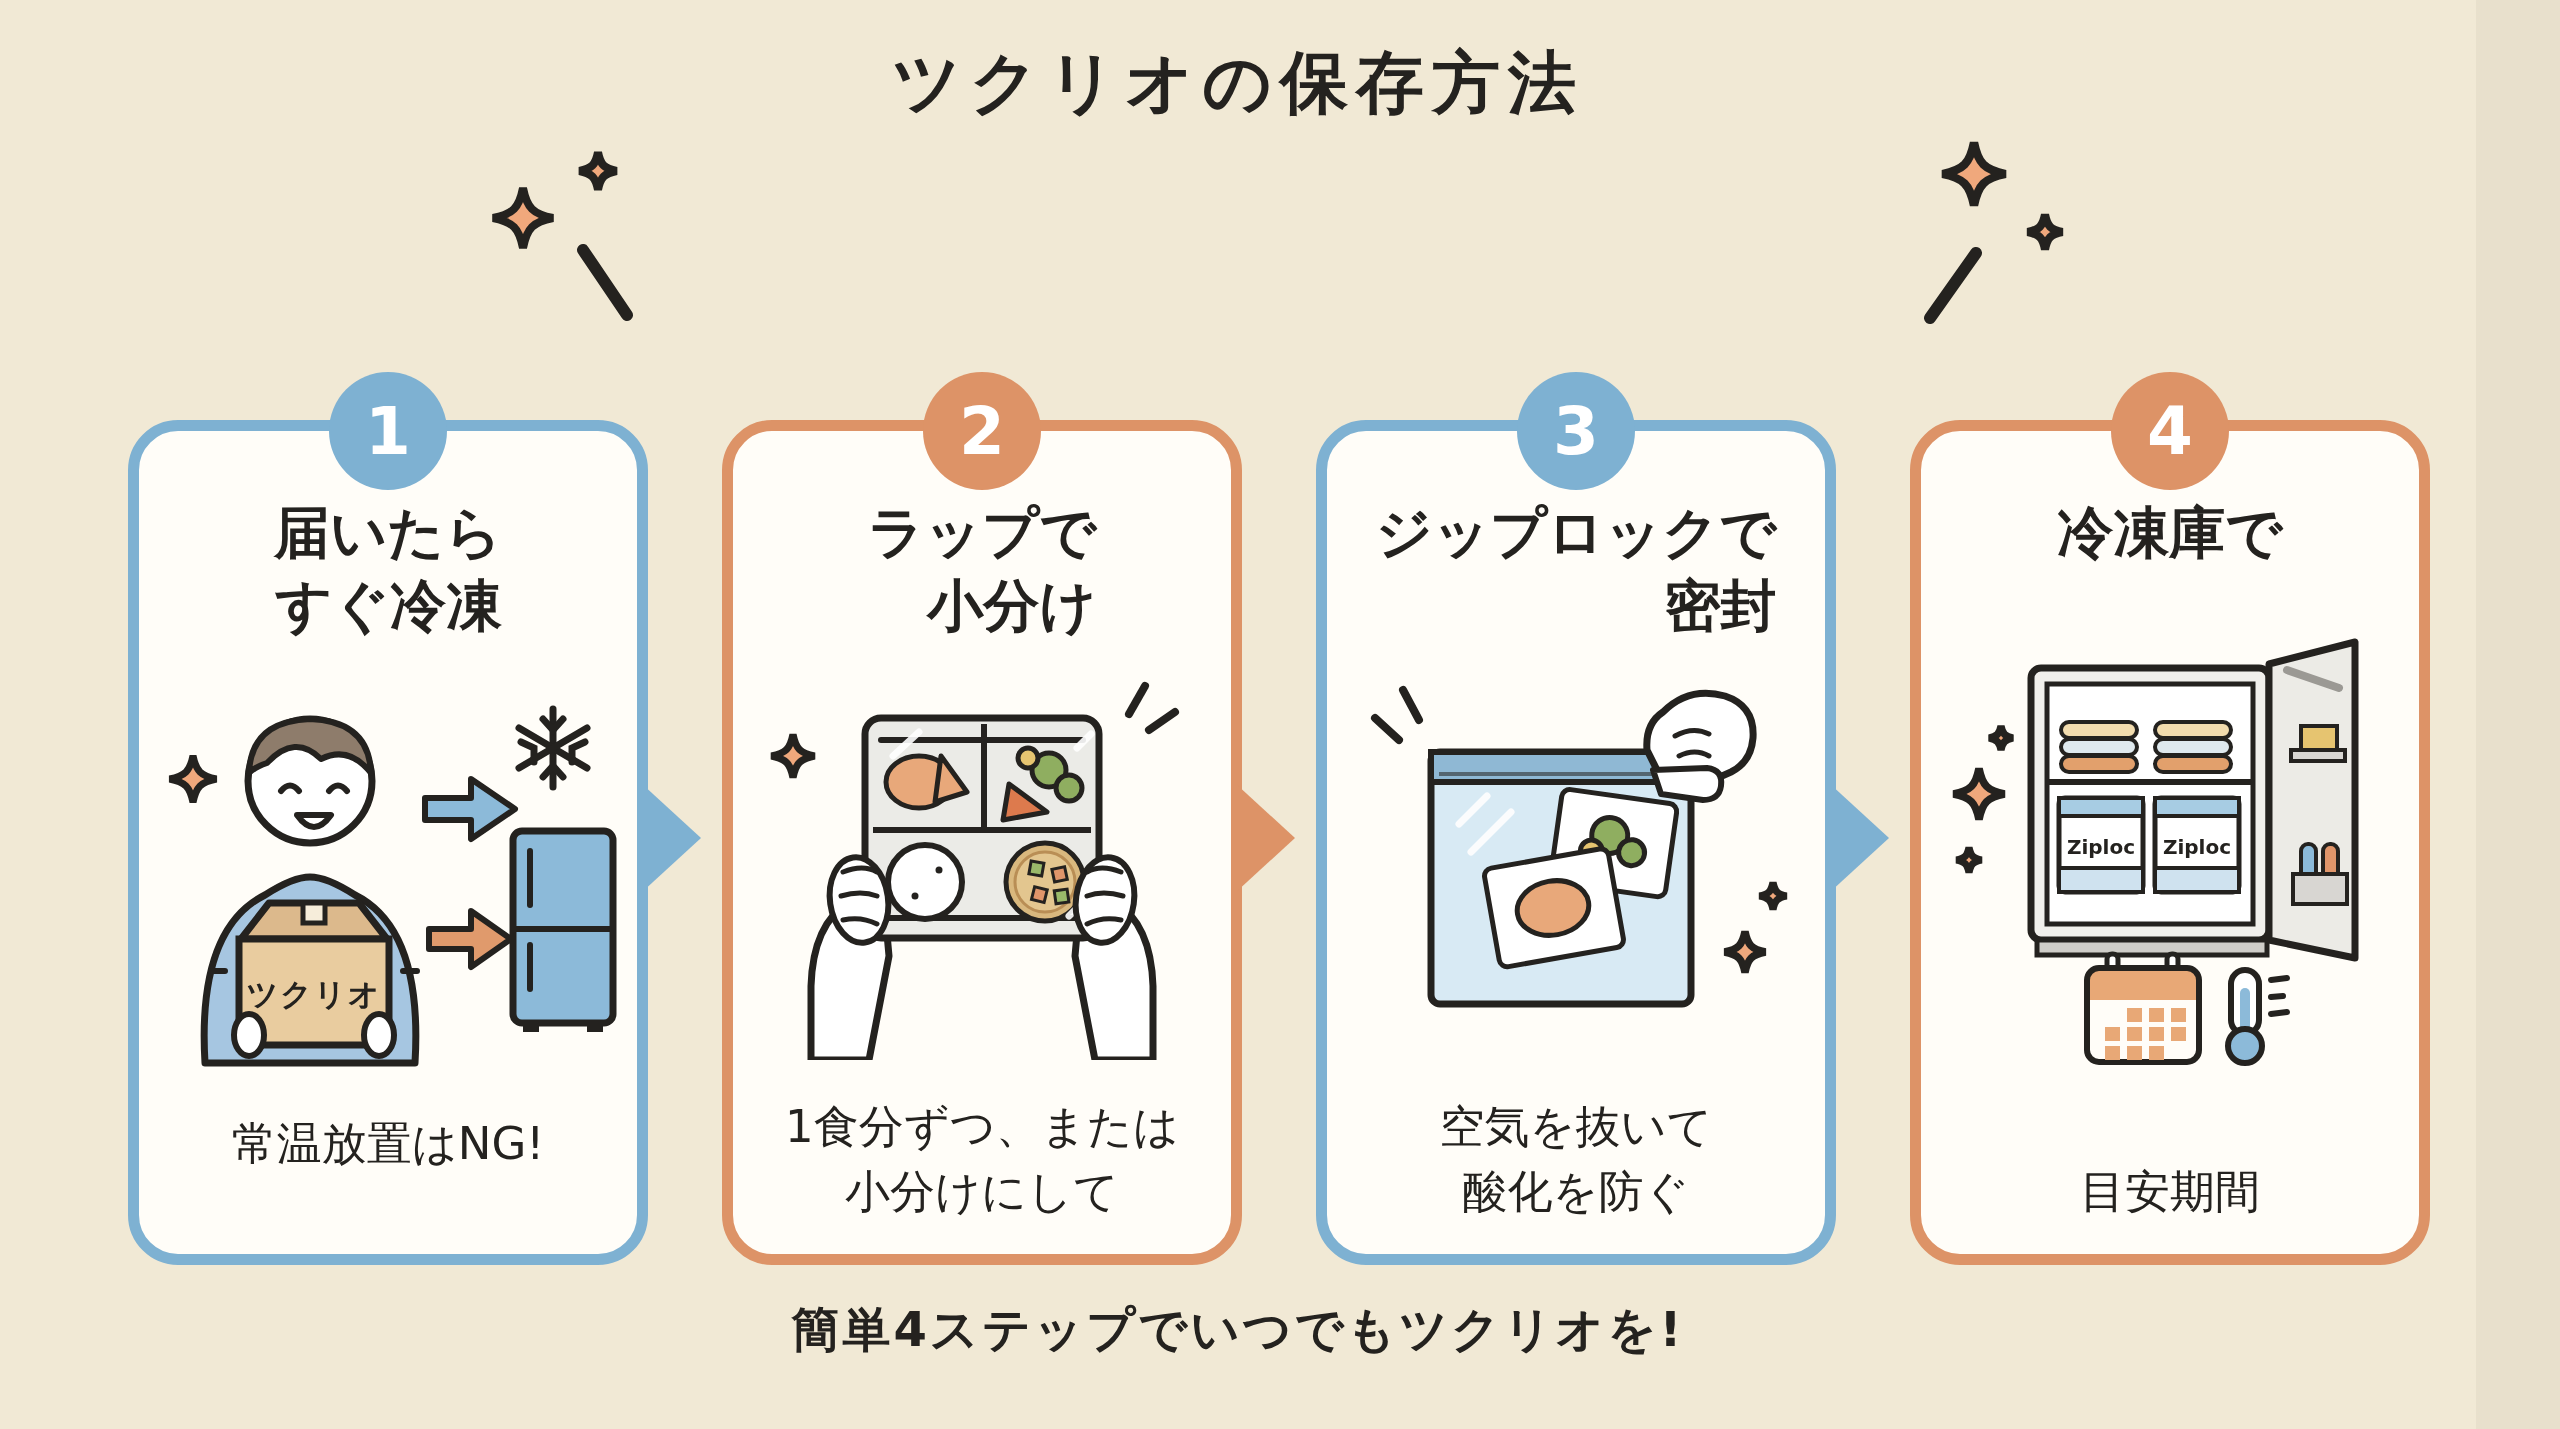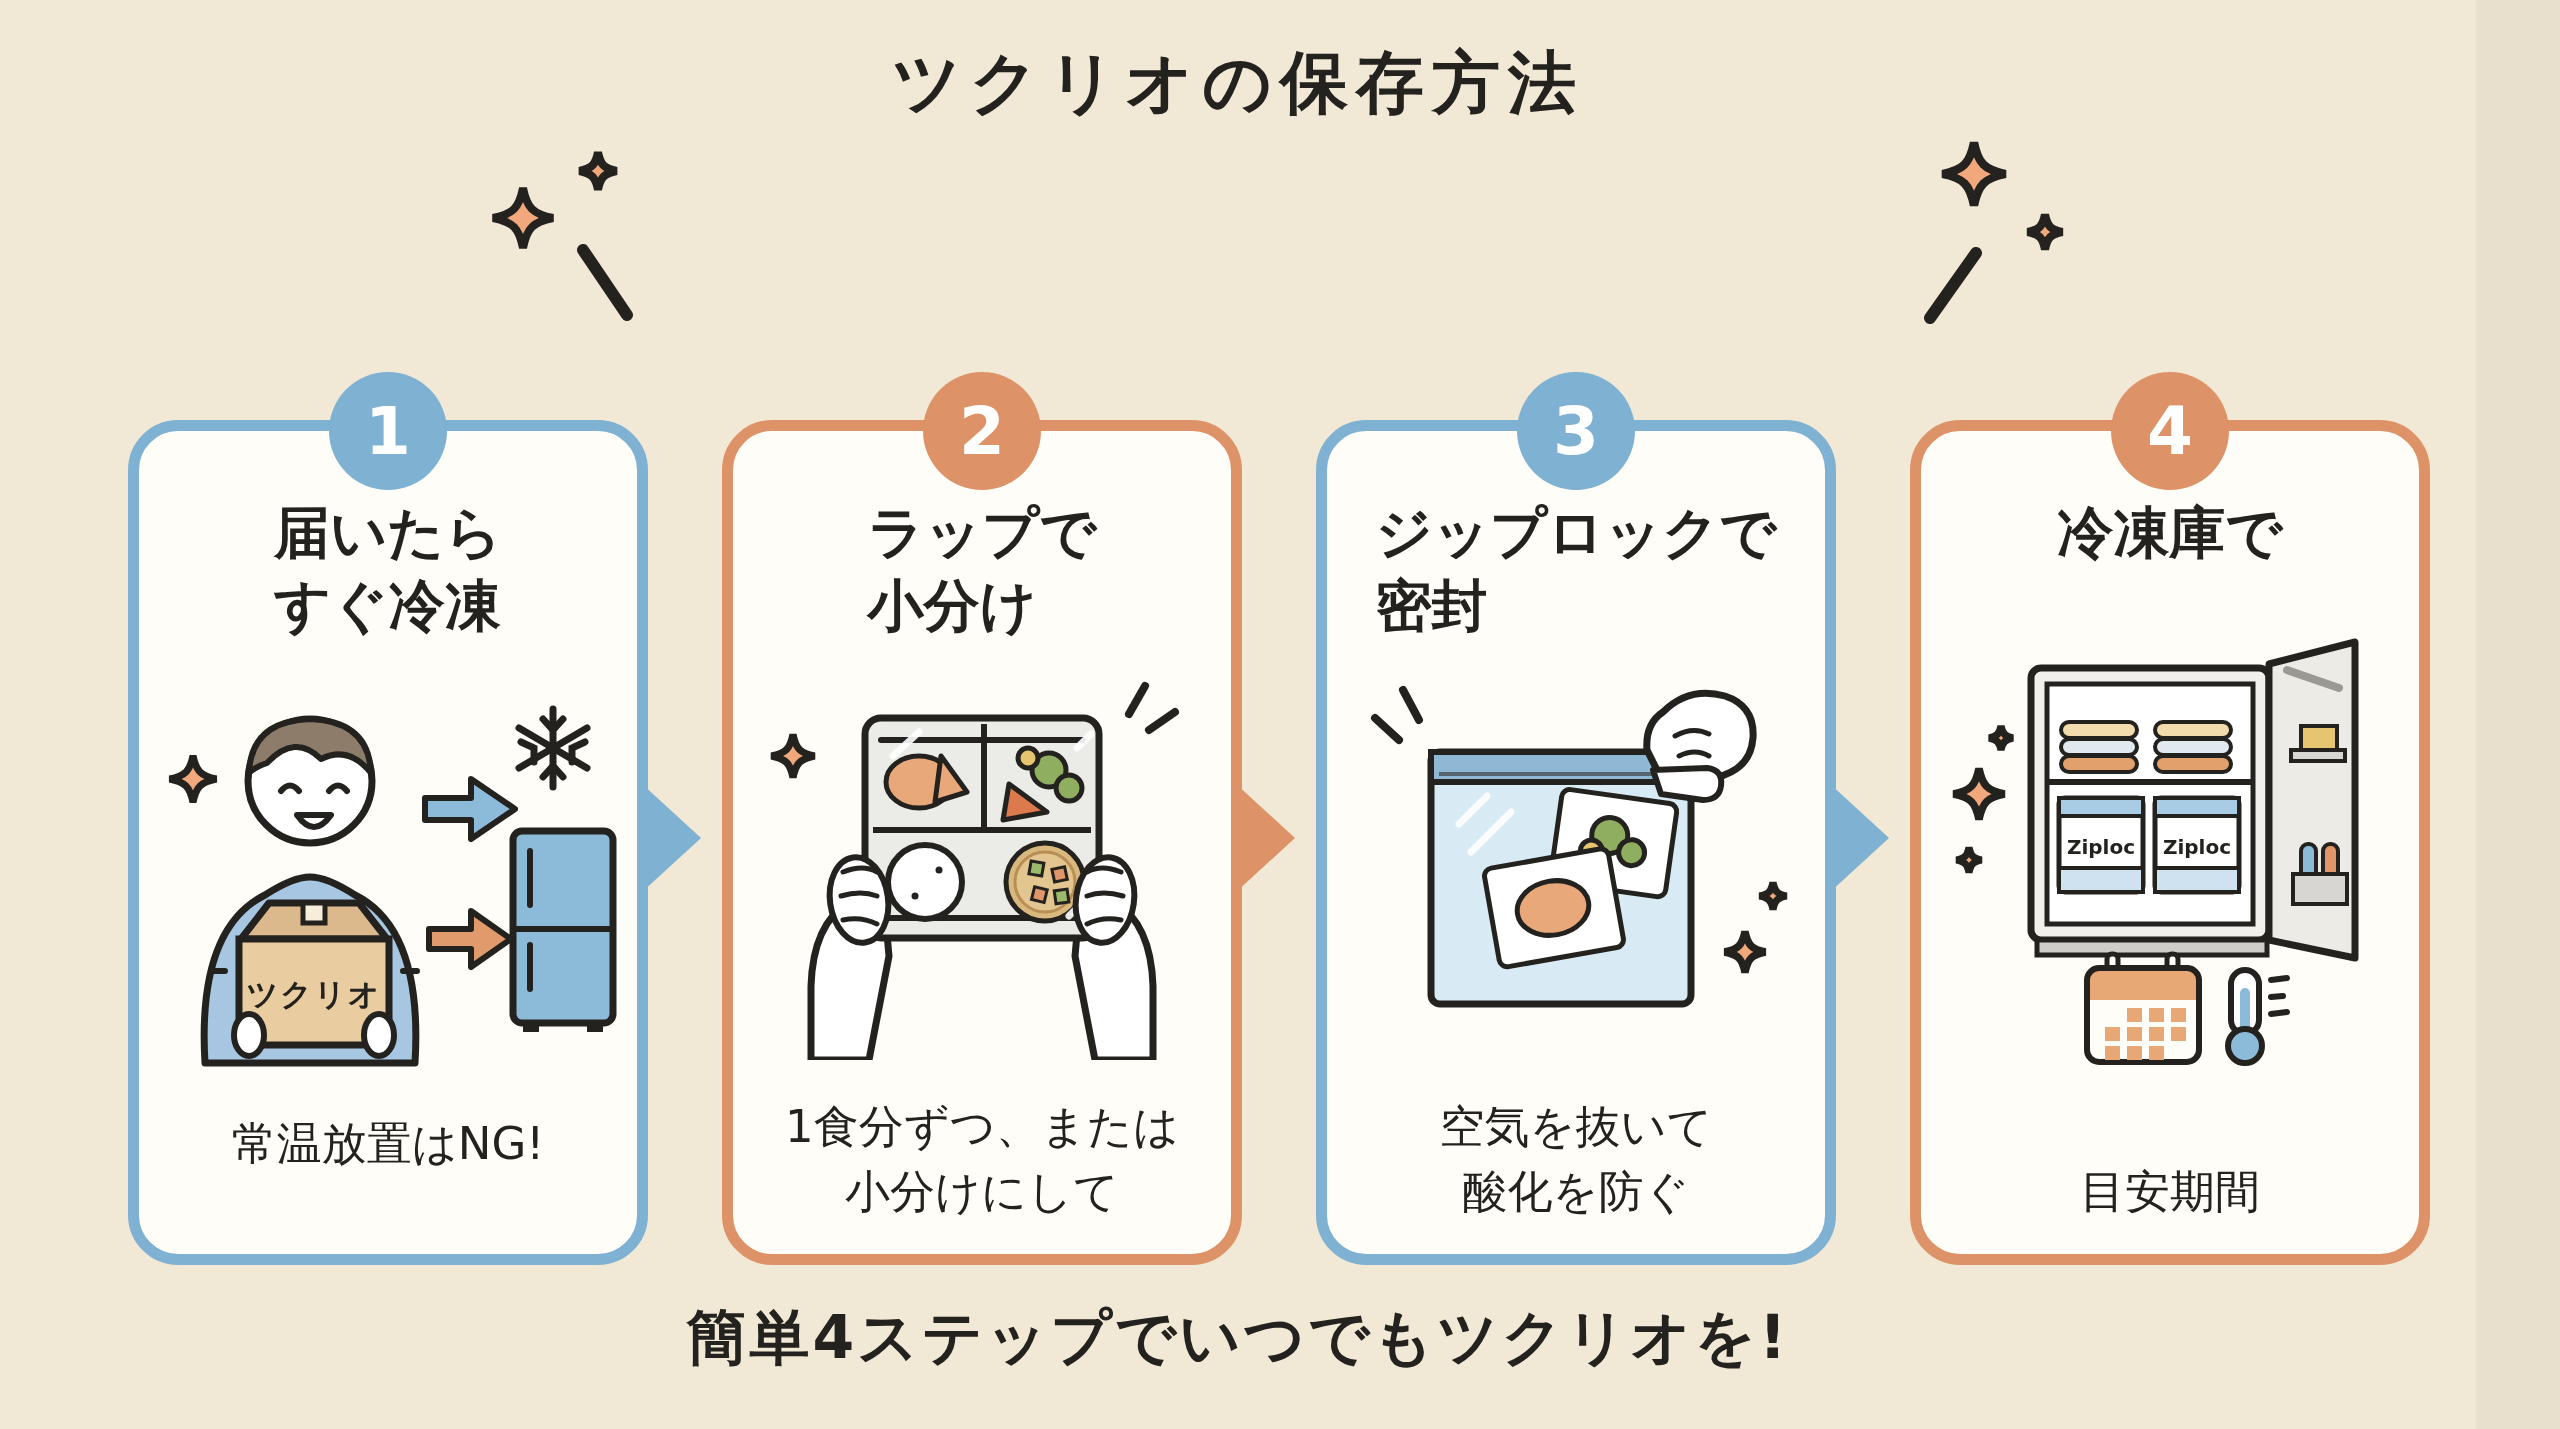--- a/index.html
+++ b/index.html
@@ -33,33 +33,33 @@
     background:var(--accent,#7eb1d2);color:#ffffff;
     font-size:66px;font-weight:700;
     display:flex;align-items:center;justify-content:center;
   }
   .flow-arrow{
     position:absolute;right:-64px;top:352px;width:0;height:0;z-index:3;
     border-top:55px solid transparent;border-bottom:55px solid transparent;
     border-left:60px solid var(--accent,#7eb1d2);
   }
   .card-title{
-    margin:0;height:152px;text-align:left;
+    margin:0;height:152px;text-align:right;
     font-size:56px;font-weight:700;line-height:1.3;white-space:nowrap;
   }
   .illustration{height:432px;display:flex;align-items:center;justify-content:center;margin-top:4px;}
   .illustration svg{display:block;}
   .caption{
     margin:26px 0 0;text-align:center;
     font-size:45px;font-weight:400;line-height:1.45;white-space:nowrap;
   }
   
   .footer{
     position:absolute;left:0;right:0;top:1298px;text-align:center;
-    font-size:60px;font-weight:700;letter-spacing:3px;
+    font-size:48px;font-weight:700;letter-spacing:3px;
   }
   svg text{font-family:"DejaVu Sans","Liberation Sans",sans-serif;font-weight:700;}
 </style>
 </head>
 <body>
 
 <div class="page" style="background: rgb(241, 233, 213);">
 
   <svg width="0" height="0" style="position:absolute" aria-hidden="true">
     <defs>

